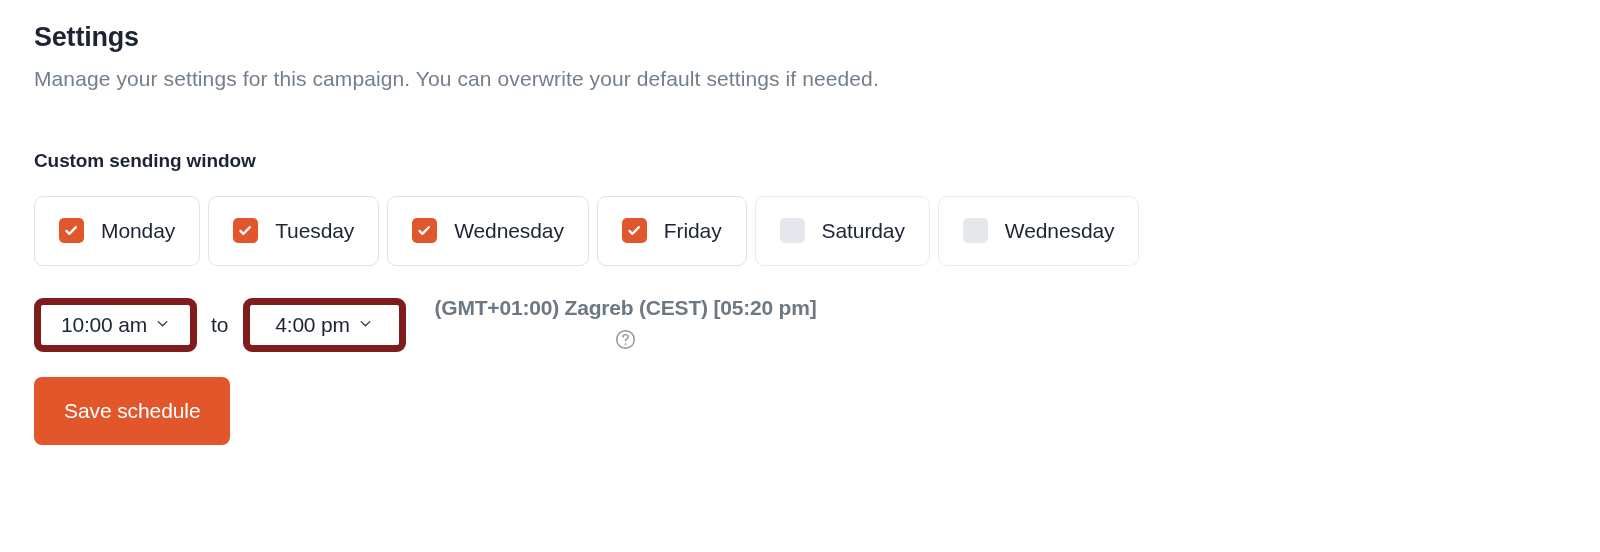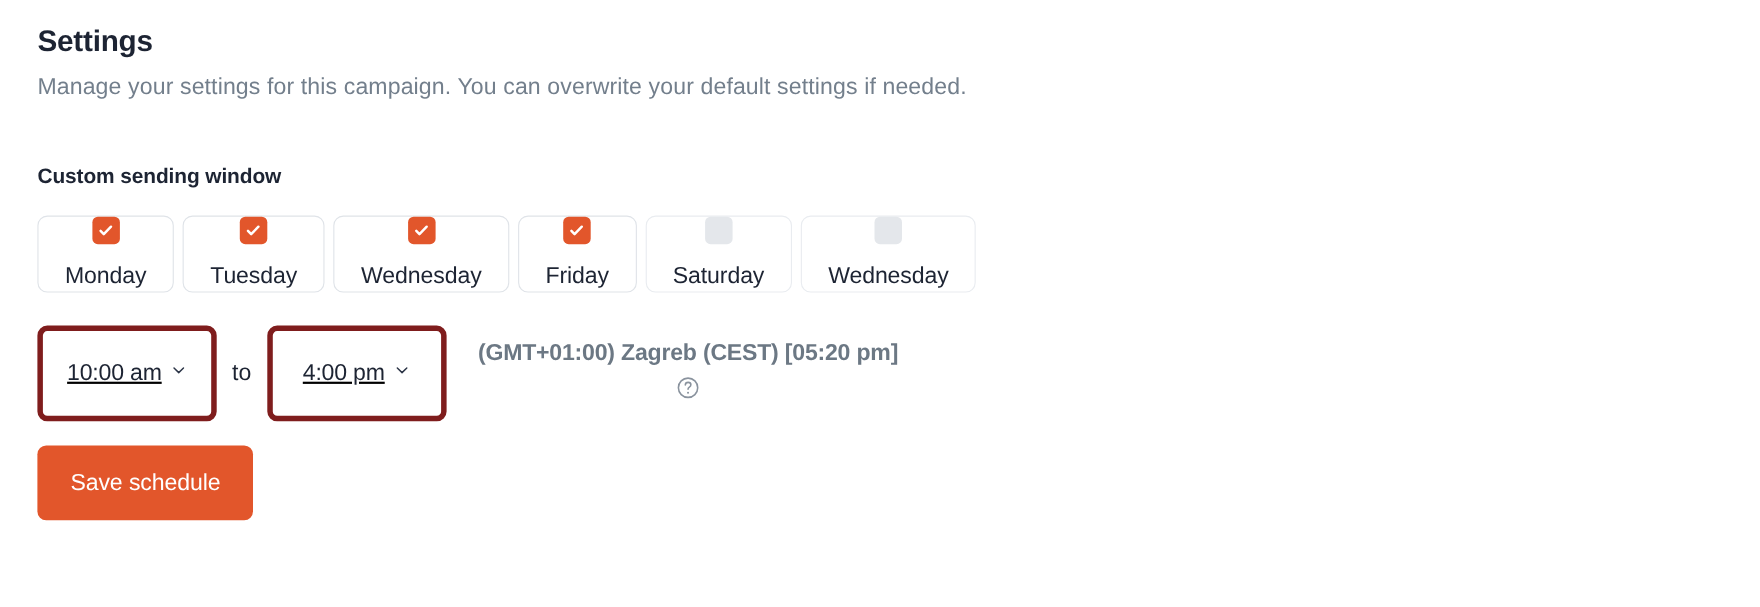--- a/index.html
+++ b/index.html
@@ -60,21 +60,20 @@
     height: 70px;
     display: flex;
     align-items: center;
     gap: 17px;
     padding: 0 24px;
     background: #ffffff;
     border: 1px solid #dfe3e8;
     border-radius: 9px;
     cursor: pointer;
     user-select: none;
-    flex-direction: column;
   }
   .day-chip.off { border-color: #e9ecf0; }
 
   .cb {
     width: 25px;
     height: 25px;
     border-radius: 5px;
     flex: 0 0 auto;
     display: flex;
     align-items: center;
@@ -95,33 +94,32 @@
 
   
   .time-row {
     margin-top: 30px;
     display: flex;
     align-items: center;
     gap: 0;
   }
 
   .time-select {
-    height: 87px;
+    height: 54px;
     min-width: 163px;
     display: flex;
     align-items: center;
     justify-content: center;
     gap: 8px;
     padding: 0 20px;
     background: #ffffff;
-    border: 5px solid #7f1d1d;
+    border: 7px solid #7f1d1d;
     border-radius: 9px;
     cursor: pointer;
     user-select: none;
-    text-decoration: underline;
   }
   .time-select.second { min-width: 163px; }
 
   .time-value {
     font-size: 21px;
     font-weight: 400;
     color: #1d2433;
     white-space: nowrap;
     letter-spacing: -0.2px;
   }

